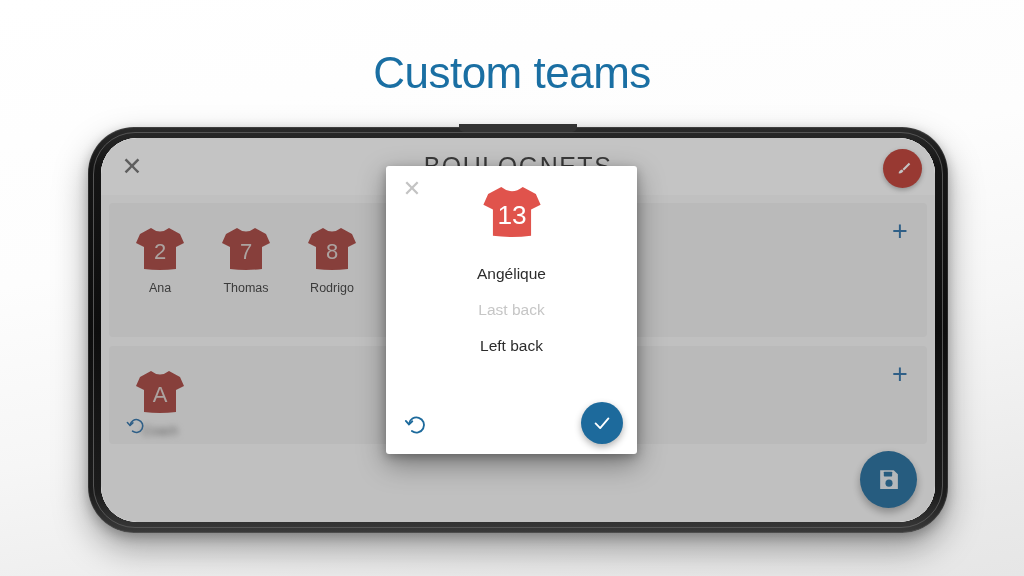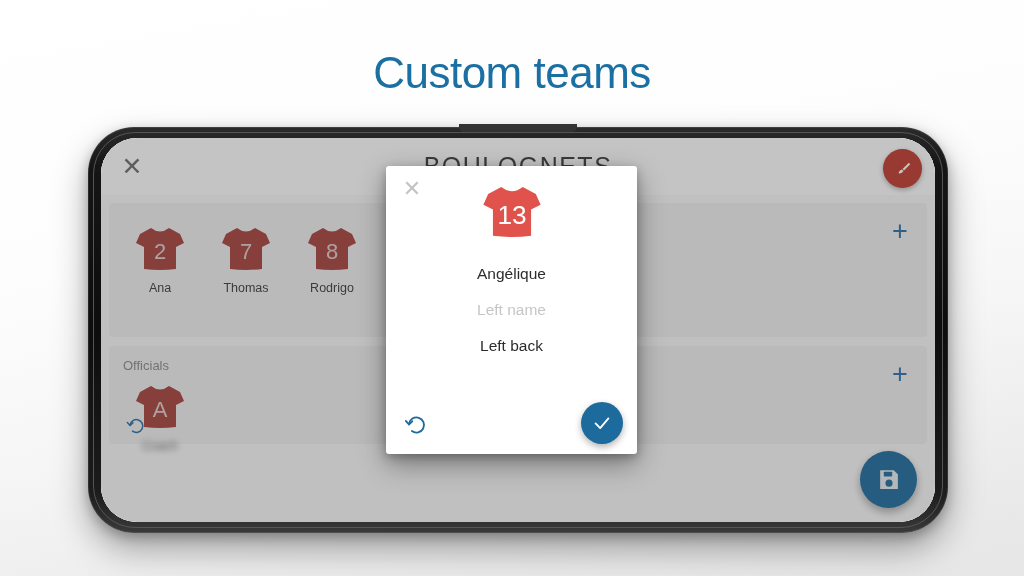--- a/index.html
+++ b/index.html
@@ -373,21 +373,20 @@
                   <text x="26" y="33" font-family="Liberation Sans, sans-serif" font-size="22" fill="#ddd0cc" text-anchor="middle">31</text>
                 </svg>
               </div>
               <div class="player-name">Thomas</div>
             </div>
 
           </div>
         </div>
 
         <div class="card card-officials">
-          <div class="card-label">Officials</div>
           <div class="add-btn">+</div>
           <div class="roster">
             <div class="player">
               <div class="jersey-wrap">
                 <svg width="52" height="46" viewBox="0 0 52 46">
                   <path d="M17 2 L6 8 L2 17 L10 21 L10 43 Q26 45 42 43 L42 21 L50 17 L46 8 L35 2 Q26 9 17 2 Z" fill="#a8413c"></path>
                   <path d="M20 2 Q26 8 32 2 Q26 6.5 20 2 Z" fill="#f1f1f1"></path>
                   <text x="26" y="33" font-family="Liberation Sans, sans-serif" font-size="22" fill="#ddd0cc" text-anchor="middle">A</text>
                 </svg>
               </div>
@@ -423,21 +422,21 @@
       <div class="dialog-jersey">
         <svg width="62" height="56" viewBox="0 0 52 46">
           <path d="M17 2 L6 8 L2 17 L10 21 L10 43 Q26 45 42 43 L42 21 L50 17 L46 8 L35 2 Q26 9 17 2 Z" fill="#e0534c"></path>
           <path d="M20 2 Q26 8 32 2 Q26 6.5 20 2 Z" fill="#ffffff"></path>
           <text x="26" y="33" font-family="Liberation Sans, sans-serif" font-size="22" fill="#ffffff" text-anchor="middle">13</text>
         </svg>
       </div>
 
       <div class="dialog-fields">
         <div class="dlg-field filled">Angélique</div>
-        <div class="dlg-field placeholder">Left name</div>
+        <div class="dlg-field placeholder">Last back</div>
         <div class="dlg-field filled">Left back</div>
       </div>
 
       <div class="dialog-actions">
         <div class="dlg-undo">
           <svg width="26" height="26" viewBox="0 0 24 24" fill="none" stroke="#1d6a9c" stroke-width="1.7" stroke-linecap="round">
             <path d="M5.5 11 A7 7 0 1 1 8.2 17.6"></path>
             <path d="M2.6 8.2 L5.5 11.4 L8.6 8.6"></path>
           </svg>
         </div>

